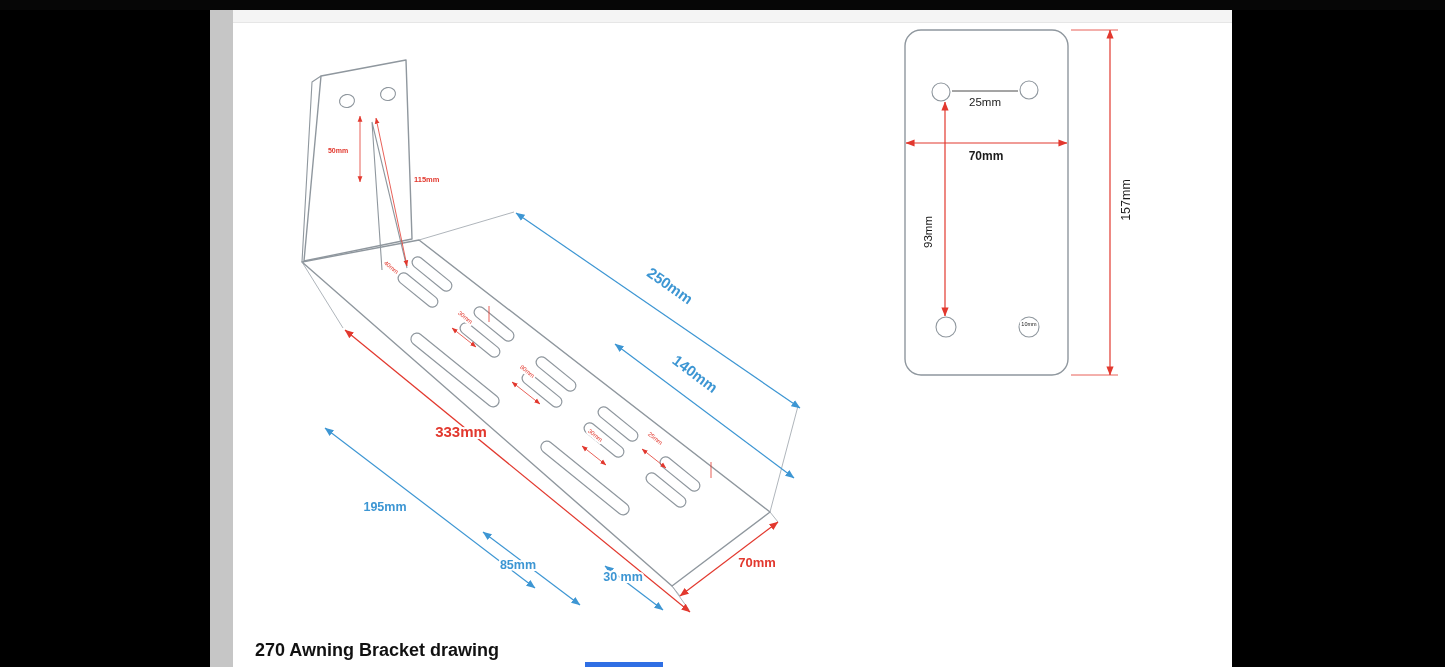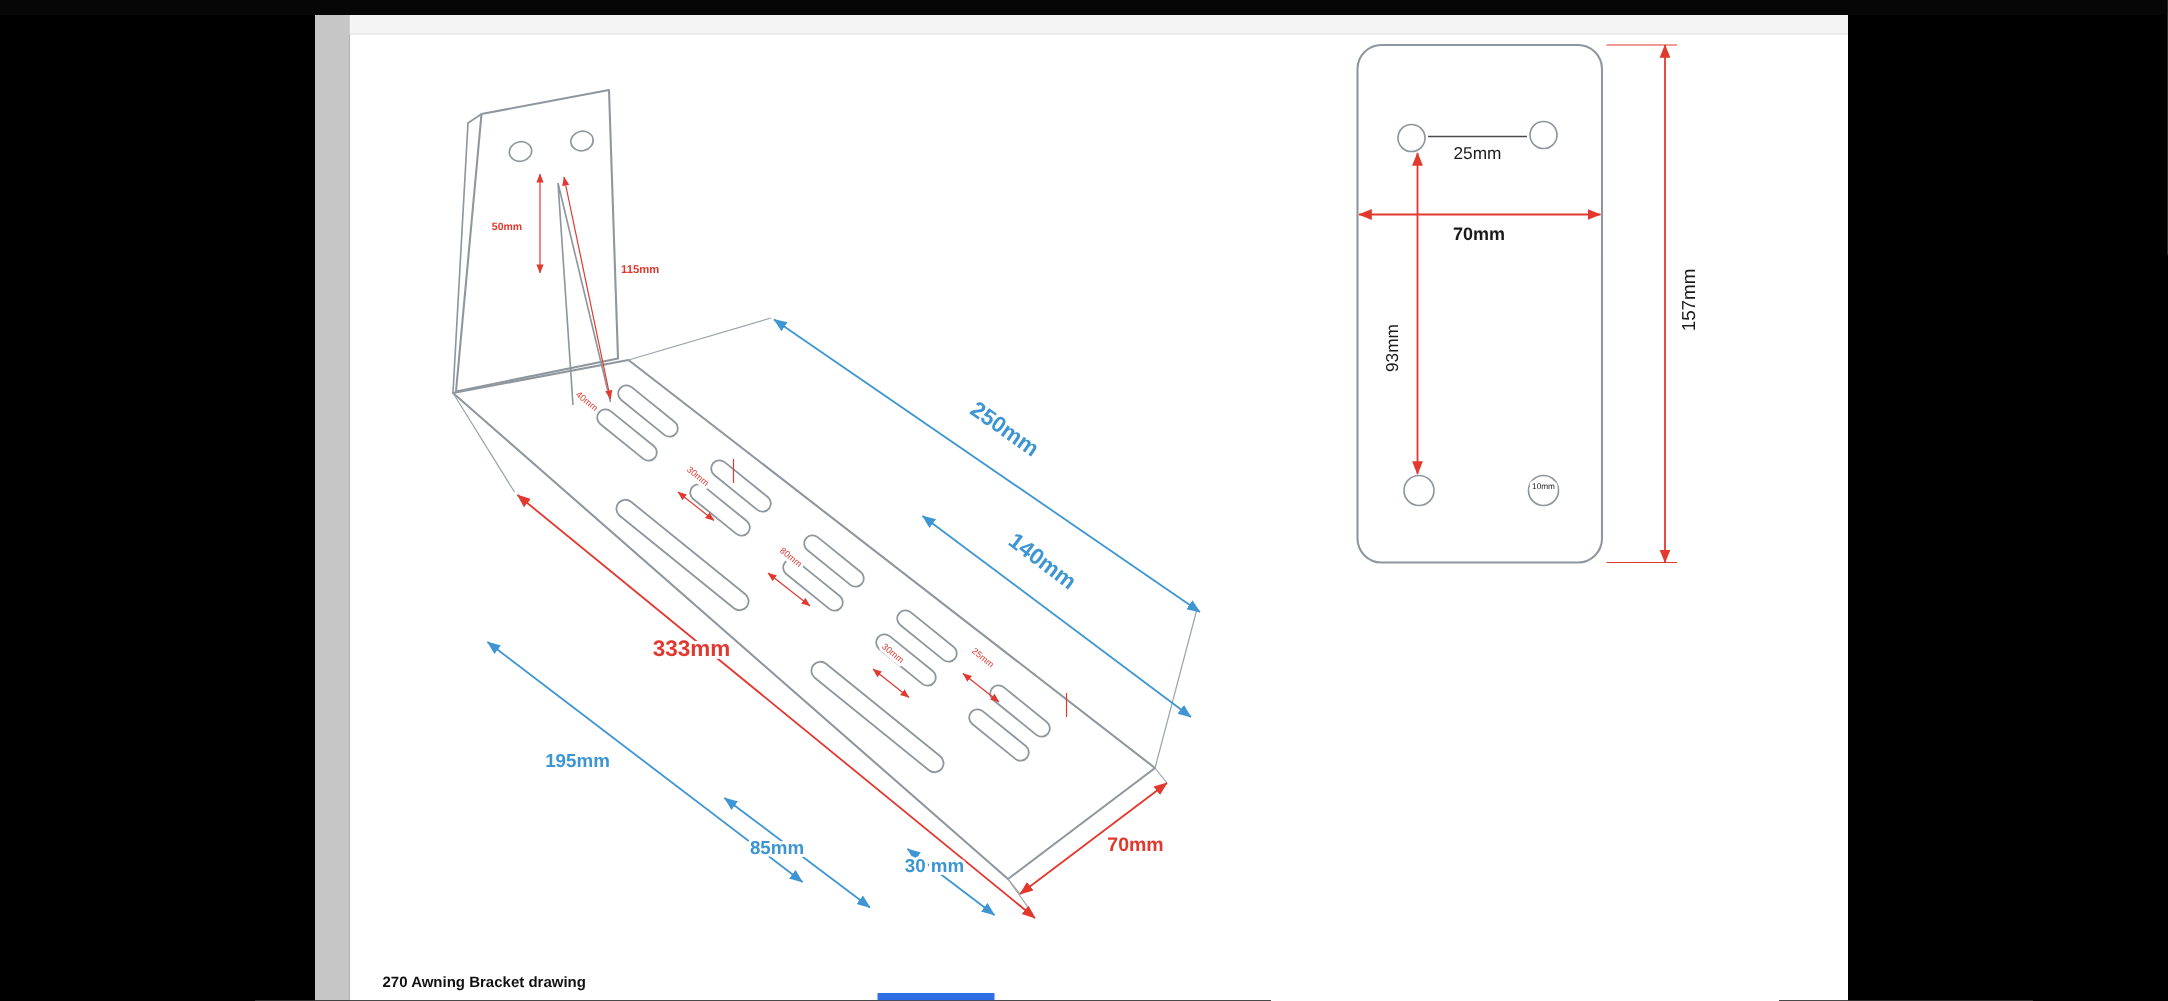--- a/index.html
+++ b/index.html
@@ -4,21 +4,21 @@
 <style>
   html,body{margin:0;padding:0;background:#000;}
   .stage{position:relative;width:1445px;height:667px;background:#000;overflow:hidden;
          font-family:"Liberation Sans", sans-serif;}
   .edge-strip{position:absolute;left:210px;top:0;width:23px;height:667px;background:#c6c6c6;}
   .top-black-bar{position:absolute;left:0;top:0;width:1445px;height:10px;background:#060606;}
   .page{position:absolute;left:233px;top:10px;width:999px;height:657px;background:#ffffff;}
   .page-topbar{position:absolute;left:0;top:0;width:100%;height:12px;background:#f4f4f4;
                border-bottom:1px solid #e6e6e6;}
   .drawing-svg{position:absolute;left:0;top:0;}
-  .doc-title{position:absolute;left:22px;bottom:6px;font-size:10px;font-weight:700;color:#111;}
+  .doc-title{position:absolute;left:22px;bottom:6px;font-size:18px;font-weight:700;color:#111;}
   .bottom-blue-line{position:absolute;left:585px;top:662px;width:78px;height:5px;background:#2f6fe4;}
 
   
   .o{fill:#ffffff;stroke:#8f979e;stroke-width:1.4;stroke-linejoin:round;}
   .oe{fill:none;stroke:#8f979e;stroke-width:1.1;stroke-linejoin:round;}
   .slot{fill:#ffffff;stroke:#8f979e;stroke-width:1.2;}
   .l-blue{stroke:#3d96d3;stroke-width:1.2;fill:none;}
   .l-red{stroke:#e2382e;stroke-width:1.2;fill:none;}
   .l-thin{stroke-width:0.8;}
   .l-ext{stroke:#9aa2a9;stroke-width:0.8;fill:none;}

